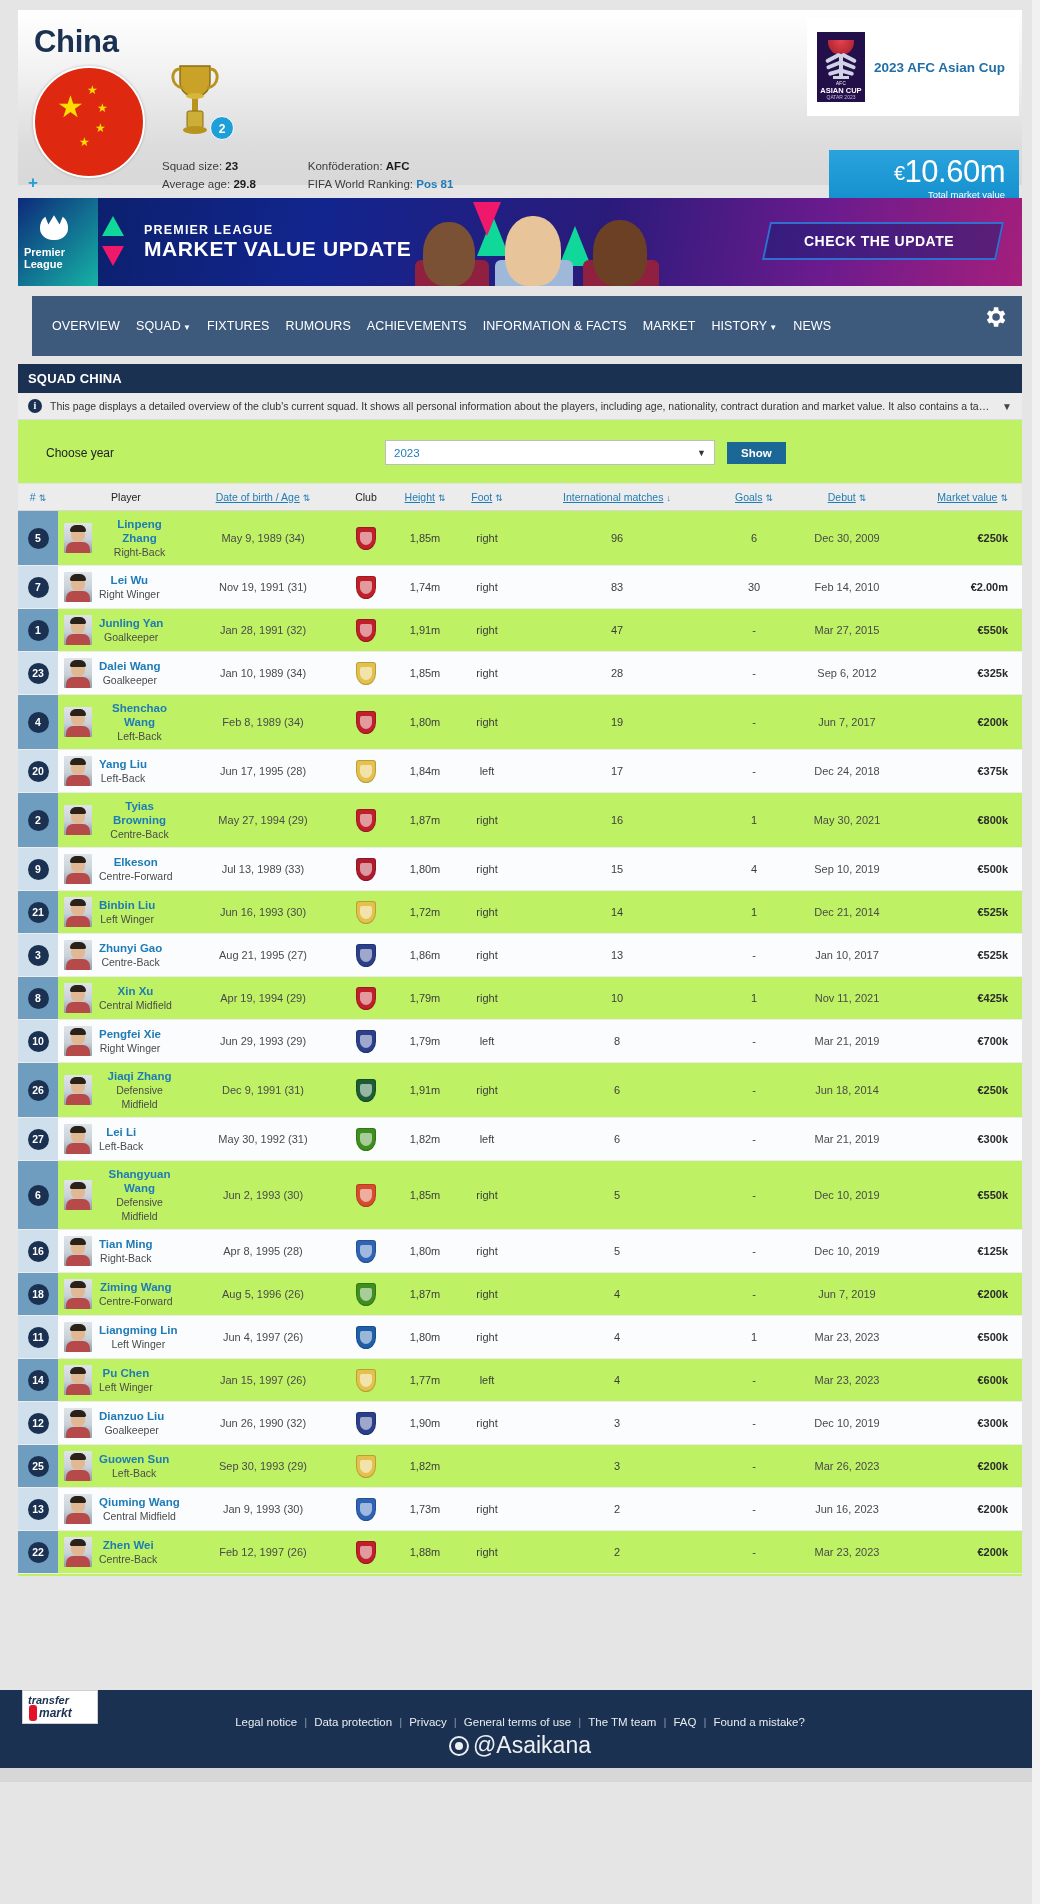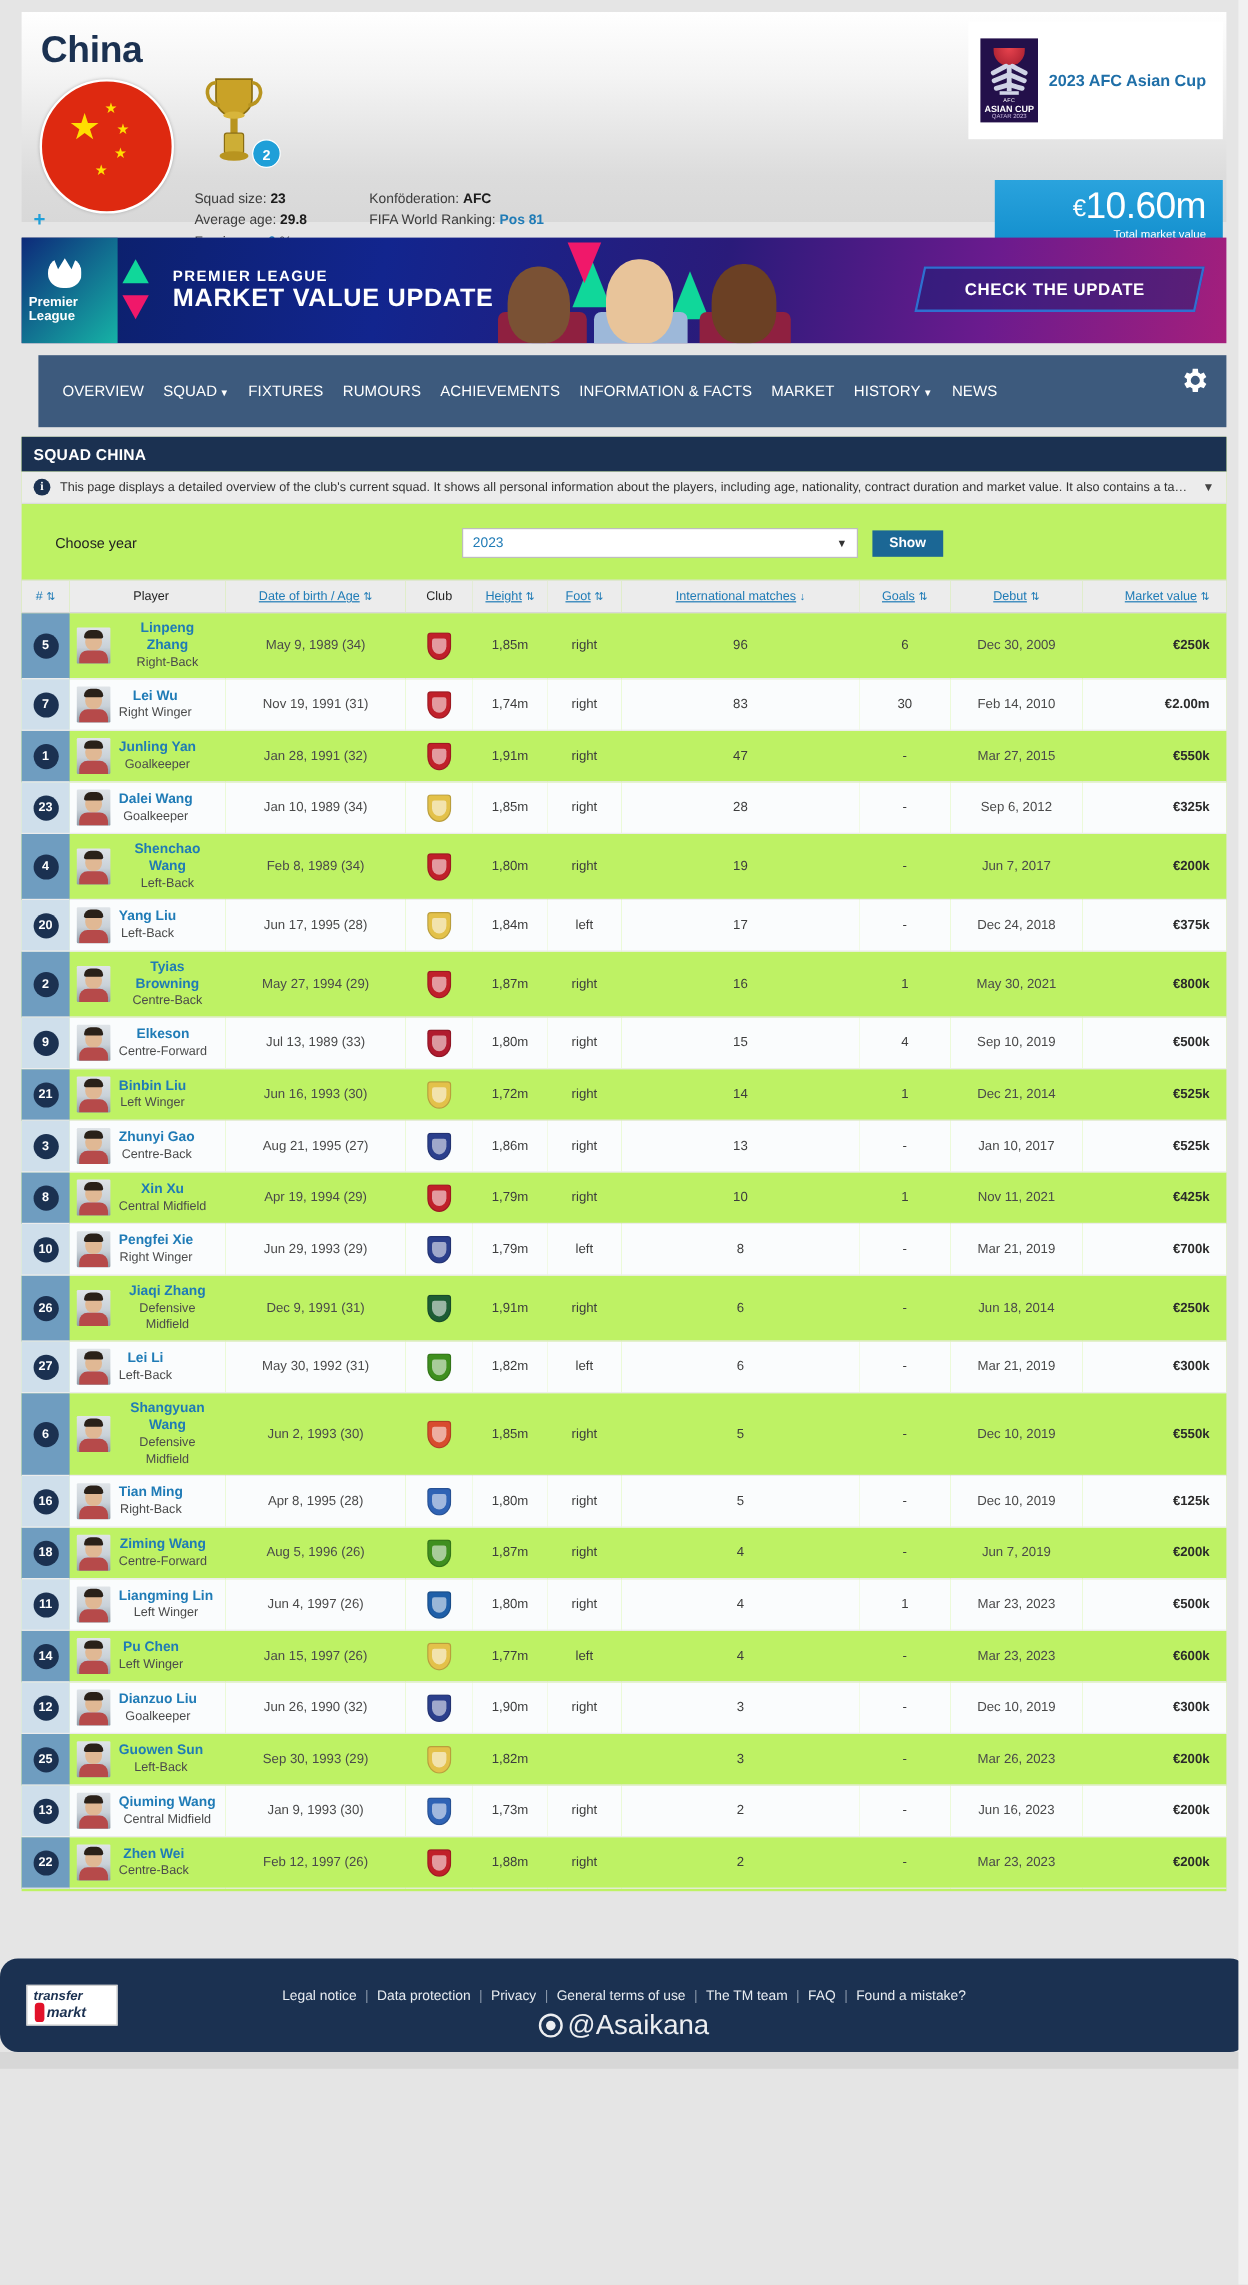--- a/index.html
+++ b/index.html
@@ -376,27 +376,26 @@
   .crest .inner {
     position:absolute; left:3px; top:4px; right:3px; bottom:4px;
     border-radius: 2px 2px 50% 50%;
     background: rgba(255,255,255,.55);
   }
   td.mv-cell { text-align: right; padding-right: 14px; font-weight: bold; color: #2b2b2b; }
   td.dob-cell, td.debut-cell { color: #4a4a4a; }
 
   
   .footer {
-    margin-top: 56px;
+    margin-top: 114px;
     background: #1b3151;
     height: 78px;
     position: relative;
     display: flex;
-    align-items: center;
-    border-radius: 15px;
+    align-items: flex-start;
   }
   .tm-logo {
     margin-left: 22px;
     width: 76px; height: 34px;
     background: #fff;
     border: 1px solid #cfcfcf;
     position: relative;
   }
   .tm-logo .l1 { position:absolute; left:5px; top:3px; font-size:11px; font-style: italic; font-weight: bold; color:#1b3151; }
   .tm-logo .l2 { position:absolute; left:16px; top:15px; font-size:12px; font-style: italic; font-weight: bold; color:#1b3151; }

